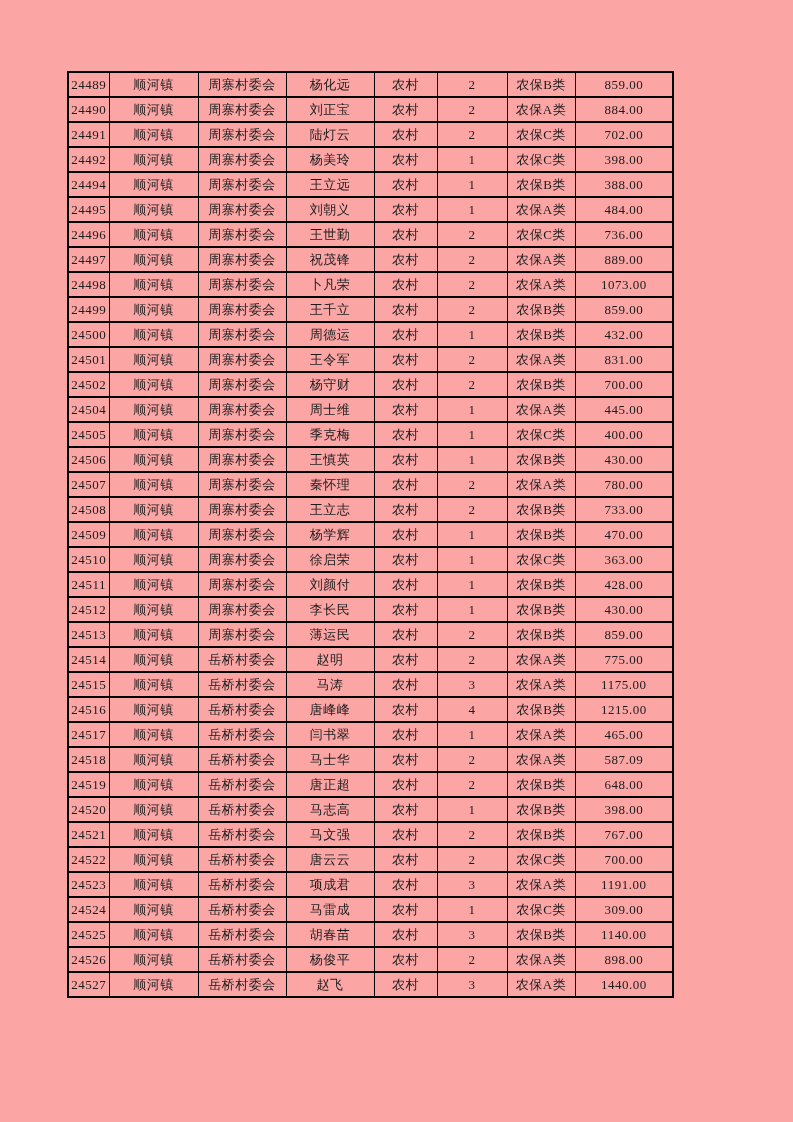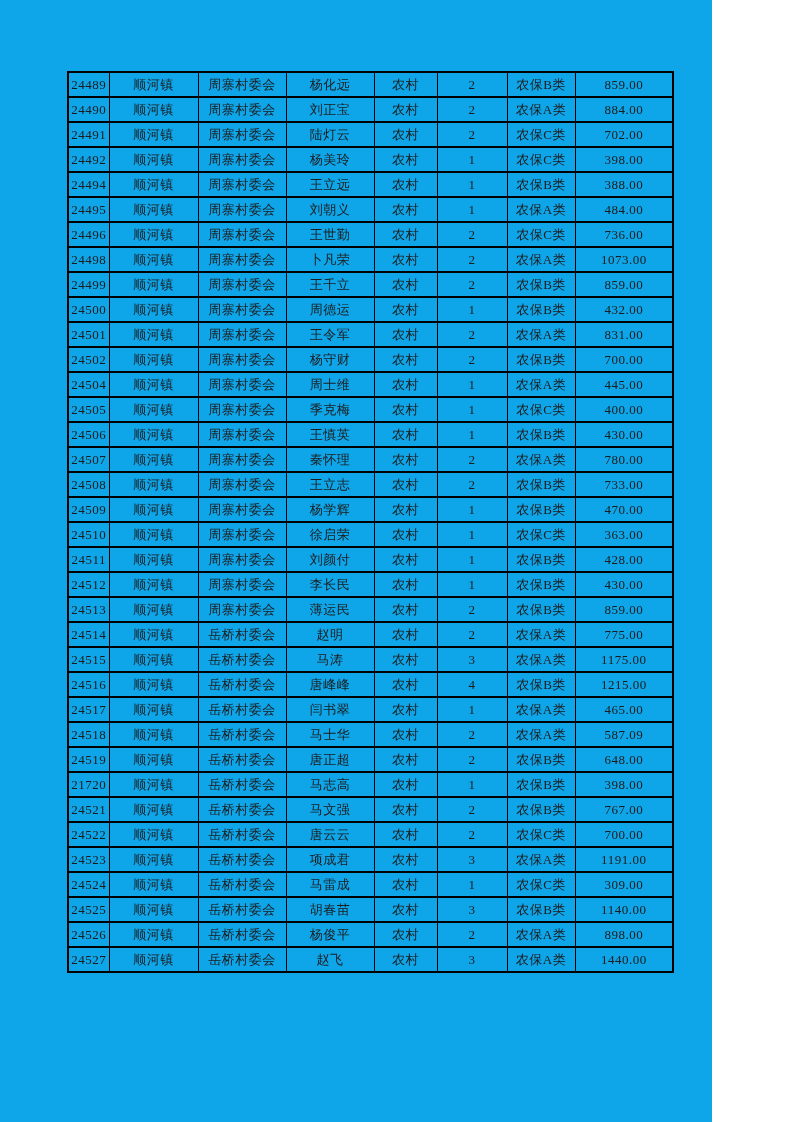--- a/index.html
+++ b/index.html
@@ -2,23 +2,23 @@
 <html><head>
 <meta charset="utf-8">
 <style>
   html, body {
     margin: 0;
     padding: 0;
     background: #ffffff;
   }
   .page {
     position: relative;
-    width: 712px;
+    width: 793px;
     height: 1122px;
-    background: #0ea5e9;
+    background: #fca5a5;
     overflow: hidden;
     font-family: "Liberation Serif", "DejaVu Serif", serif;
   }
   table.data-table {
     position: absolute;
     left: 67px;
     top: 71px;
     border-collapse: collapse;
     table-layout: fixed;
     border: 2px solid #000000;
@@ -127,20 +127,30 @@
           <td>24496</td>
           <td>顺河镇</td>
           <td>周寨村委会</td>
           <td>王世勤</td>
           <td>农村</td>
           <td>2</td>
           <td>农保C类</td>
           <td>736.00</td>
         </tr>
         <tr>
+          <td>24497</td>
+          <td>顺河镇</td>
+          <td>周寨村委会</td>
+          <td>祝茂锋</td>
+          <td>农村</td>
+          <td>2</td>
+          <td>农保A类</td>
+          <td>889.00</td>
+        </tr>
+        <tr>
           <td>24498</td>
           <td>顺河镇</td>
           <td>周寨村委会</td>
           <td>卜凡荣</td>
           <td>农村</td>
           <td>2</td>
           <td>农保A类</td>
           <td>1073.00</td>
         </tr>
         <tr>
@@ -337,21 +347,21 @@
           <td>24519</td>
           <td>顺河镇</td>
           <td>岳桥村委会</td>
           <td>唐正超</td>
           <td>农村</td>
           <td>2</td>
           <td>农保B类</td>
           <td>648.00</td>
         </tr>
         <tr>
-          <td>21720</td>
+          <td>24520</td>
           <td>顺河镇</td>
           <td>岳桥村委会</td>
           <td>马志高</td>
           <td>农村</td>
           <td>1</td>
           <td>农保B类</td>
           <td>398.00</td>
         </tr>
         <tr>
           <td>24521</td>

